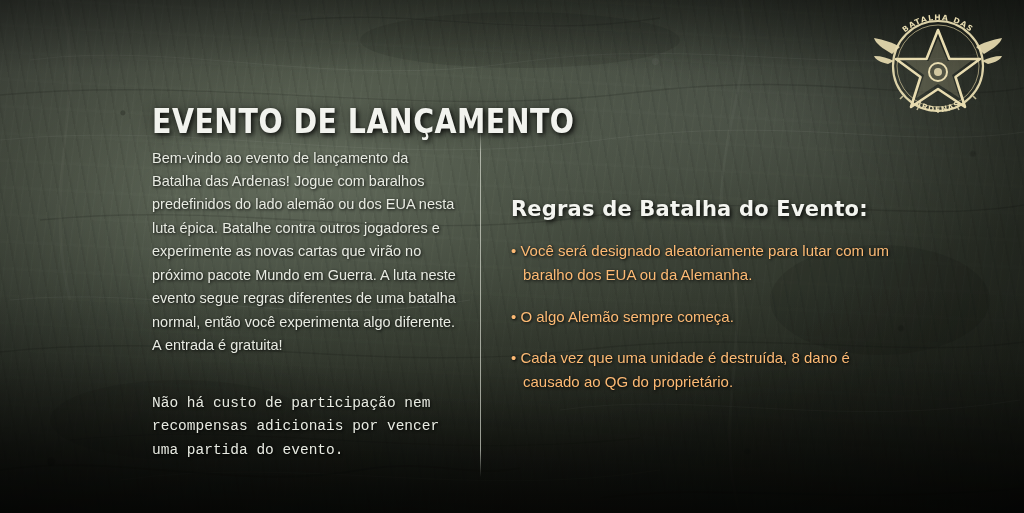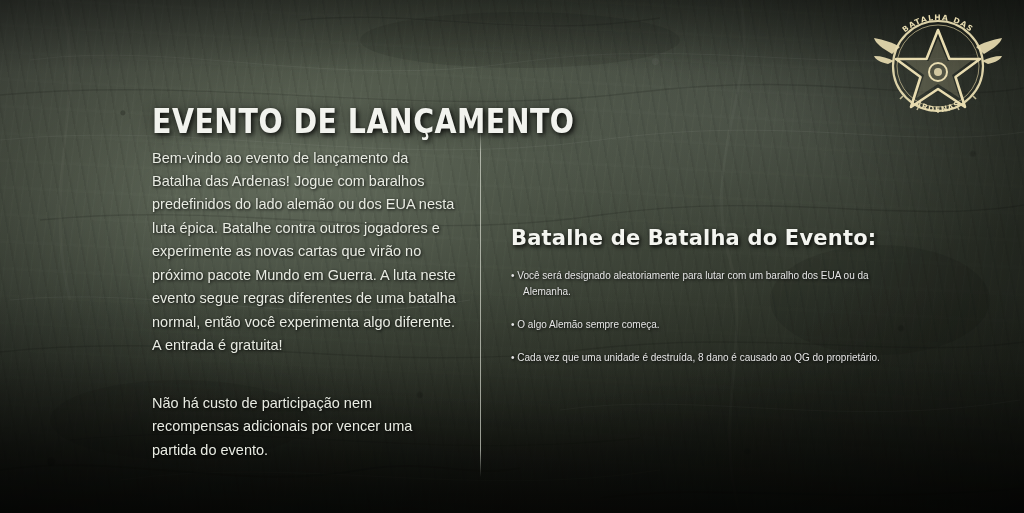--- a/index.html
+++ b/index.html
@@ -114,35 +114,36 @@
   }
 
   .body-text {
     font-size: 14.5px;
     line-height: 1.62;
     color: #e8ebe2;
     text-shadow: 1px 1px 3px rgba(0,0,0,0.9);
   }
   .body-text.para2 {
     margin-top: 34px;
+    font-family: Liberation Mono, monospace;
   }
 
   .rules-title {
     font-size: 21px;
     font-weight: bold;
     color: #f4f5f0;
     text-shadow: 1.5px 1.5px 4px rgba(0,0,0,0.9);
     font-family: "DejaVu Sans", sans-serif;
     margin: 0 0 18px 0;
     letter-spacing: 0.2px;
   }
   .rule-item {
-    font-size: 10px;
+    font-size: 15px;
     line-height: 1.62;
-    color: #e5e5e5;
+    color: #fdba74;
     text-shadow: 1px 1px 3px rgba(0,0,0,0.9);
     margin-bottom: 17px;
     padding-left: 12px;
     text-indent: -12px;
   }
   .rule-item .bullet {
     display: inline;
   }
 
   
@@ -204,21 +205,21 @@
     <div class="columns">
 
       <div class="col-left">
         <p class="body-text para1">Bem-vindo ao evento de lançamento da Batalha das Ardenas! Jogue com baralhos predefinidos do lado alemão ou dos EUA nesta luta épica. Batalhe contra outros jogadores e experimente as novas cartas que virão no próximo pacote Mundo em Guerra. A luta neste evento segue regras diferentes de uma batalha normal, então você experimenta algo diferente. A entrada é gratuita!</p>
         <p class="body-text para2">Não há custo de participação nem recompensas adicionais por vencer uma partida do evento.</p>
       </div>
 
       <div class="divider"></div>
 
       <div class="col-right">
-        <h2 class="rules-title">Batalhe de Batalha do Evento:</h2>
+        <h2 class="rules-title">Regras de Batalha do Evento:</h2>
 
         <p class="rule-item">
           <span class="bullet">•</span>
           <span>Você será designado aleatoriamente para lutar com um baralho dos EUA ou da Alemanha.</span>
         </p>
         <p class="rule-item">
           <span class="bullet">•</span>
           <span>O algo Alemão sempre começa.</span>
         </p>
         <p class="rule-item">

